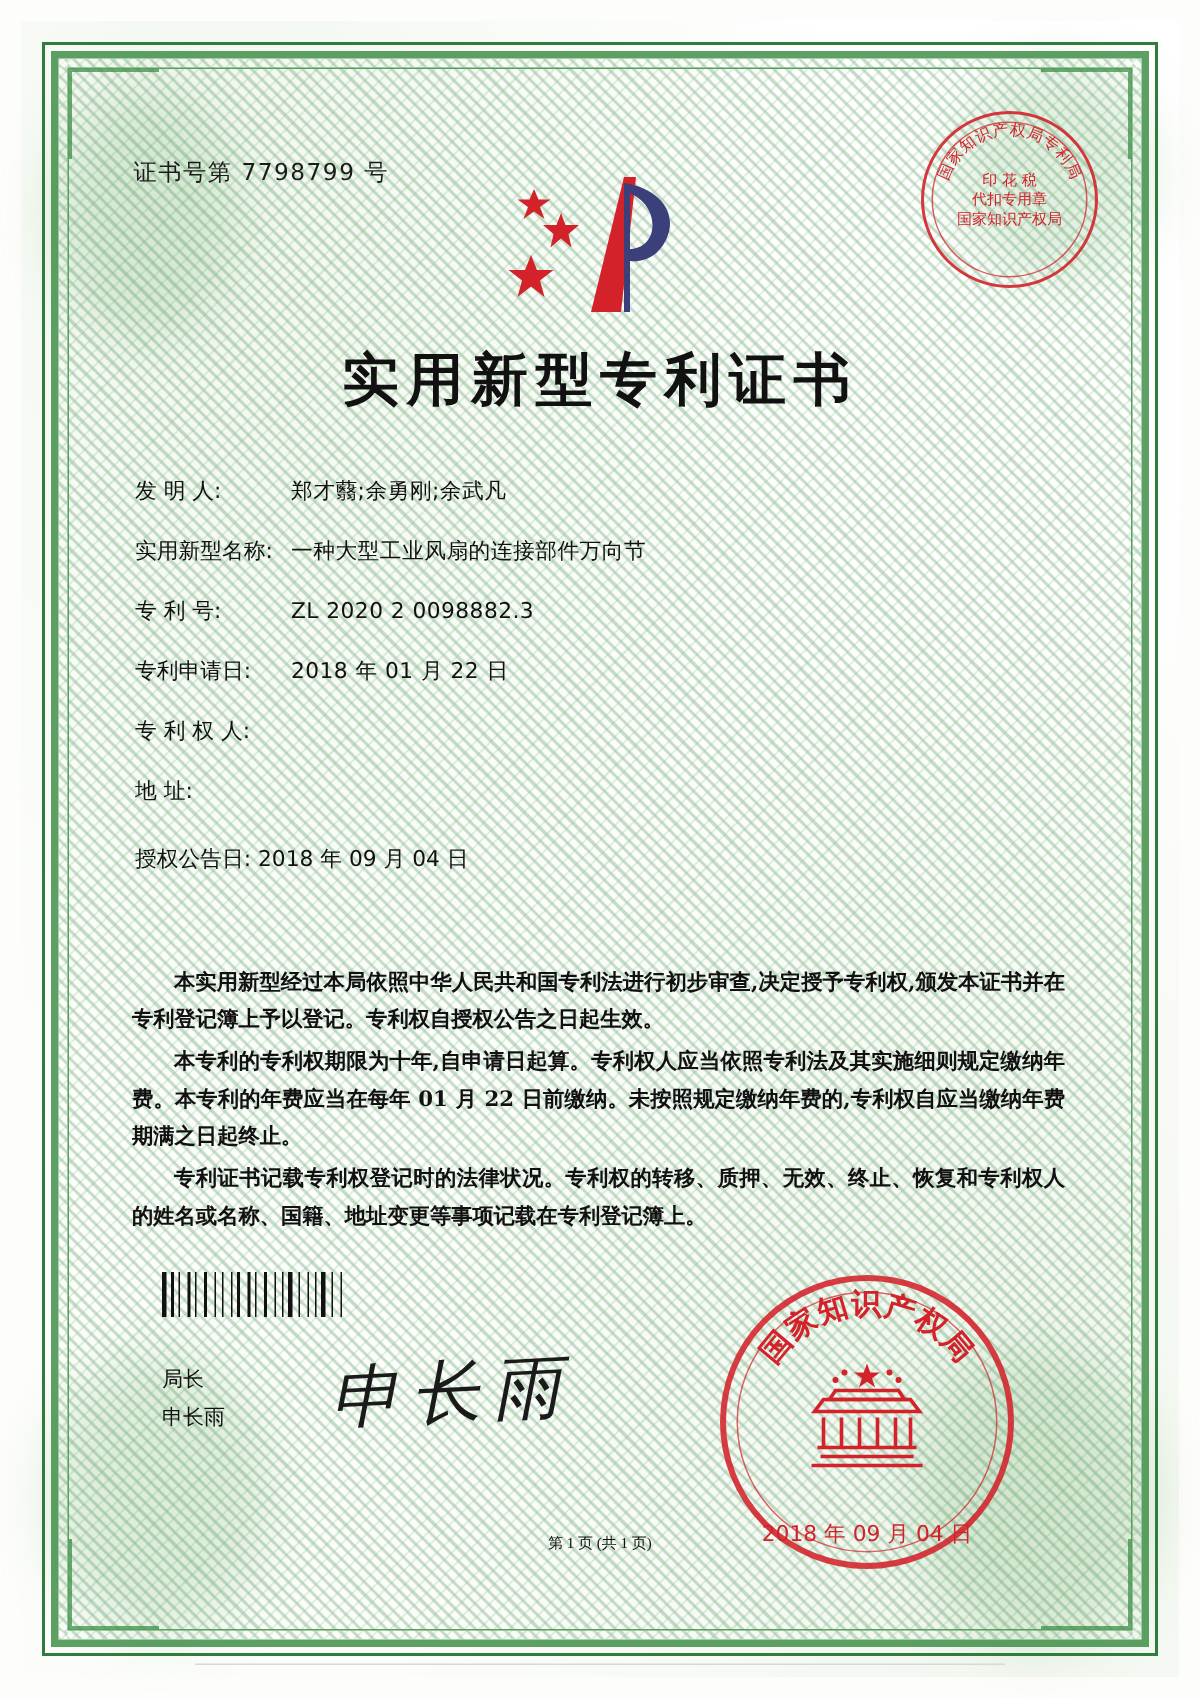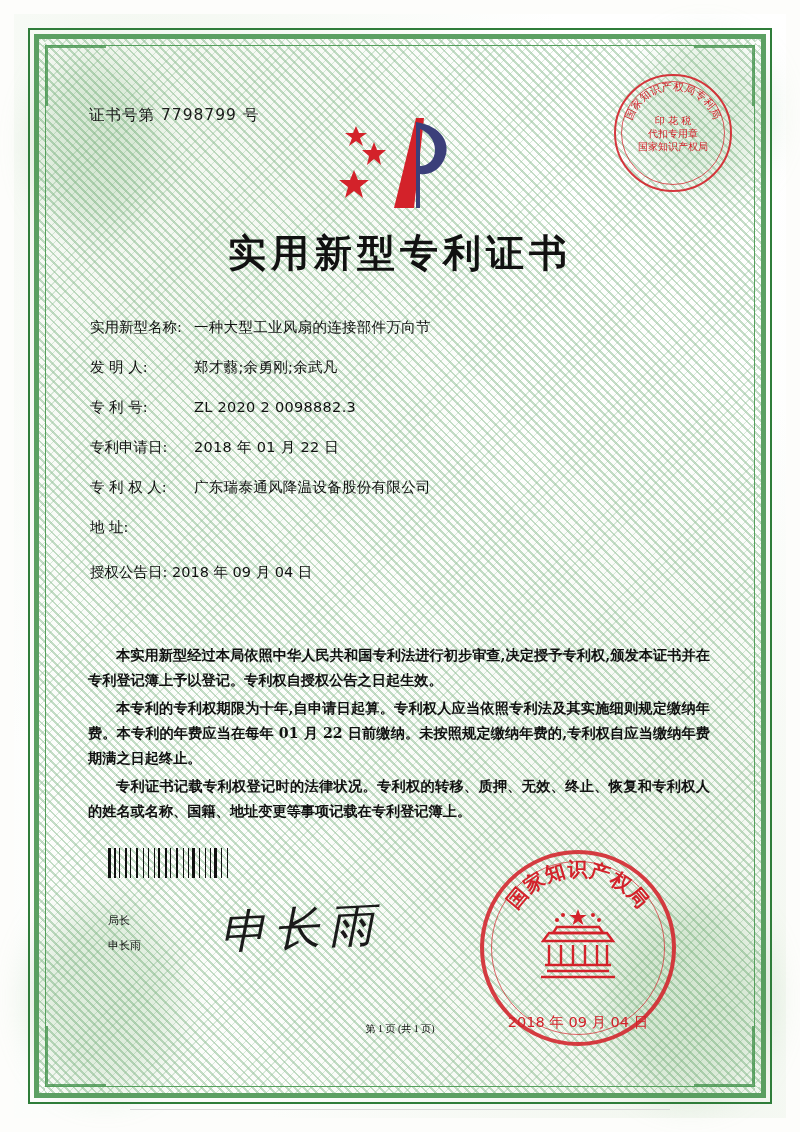--- a/index.html
+++ b/index.html
@@ -213,21 +213,21 @@
     background: #111;
     height: 30px;
     margin-right: 1px;
     vertical-align: top;
   }
 
   
   .sig-block {
     position: absolute;
     left: 48px; top: 848px;
-    font-size: 11px;
+    font-size: 14px;
     line-height: 25px;
     color: #111;
     font-family: "DejaVu Sans", "Liberation Sans", sans-serif;
   }
   .sig-hand {
     position: absolute;
     left: 160px; top: 838px;
     font-size: 46px;
     color: #1a1a1a;
     font-family: "DejaVu Serif", "Liberation Serif", serif;
@@ -346,38 +346,37 @@
         <div>印 花 税</div>
         <div>代扣专用章</div>
         <div>国家知识产权局</div>
       </div>
     </div>
 
     <div class="doc-title">实用新型专利证书</div>
 
     <div class="fields">
       <div class="field-row">
+        <div class="field-label">发 明 人:</div>
+        <div class="field-value">郑才蘙;余勇刚;余武凡</div>
+      </div>
+      <div class="field-row">
         <div class="field-label">实用新型名称:</div>
         <div class="field-value">一种大型工业风扇的连接部件万向节</div>
       </div>
       <div class="field-row">
-        <div class="field-label">发 明 人:</div>
-        <div class="field-value">郑才蘙;余勇刚;余武凡</div>
-      </div>
-      <div class="field-row">
         <div class="field-label">专 利 号:</div>
         <div class="field-value">ZL 2020 2 0098882.3</div>
       </div>
       <div class="field-row">
         <div class="field-label">专利申请日:</div>
         <div class="field-value">2018 年 01 月 22 日</div>
       </div>
       <div class="field-row">
         <div class="field-label">专 利 权 人:</div>
-        <div class="field-value">广东瑞泰通风降温设备股份有限公司</div>
       </div>
       <div class="field-row">
         <div class="field-label">地    址:</div>
       </div>
 
       <div class="pub-row">
         <div class="pub-left">
           <span>授权公告日:</span>
           <span>2018 年 09 月 04 日</span>
         </div>

